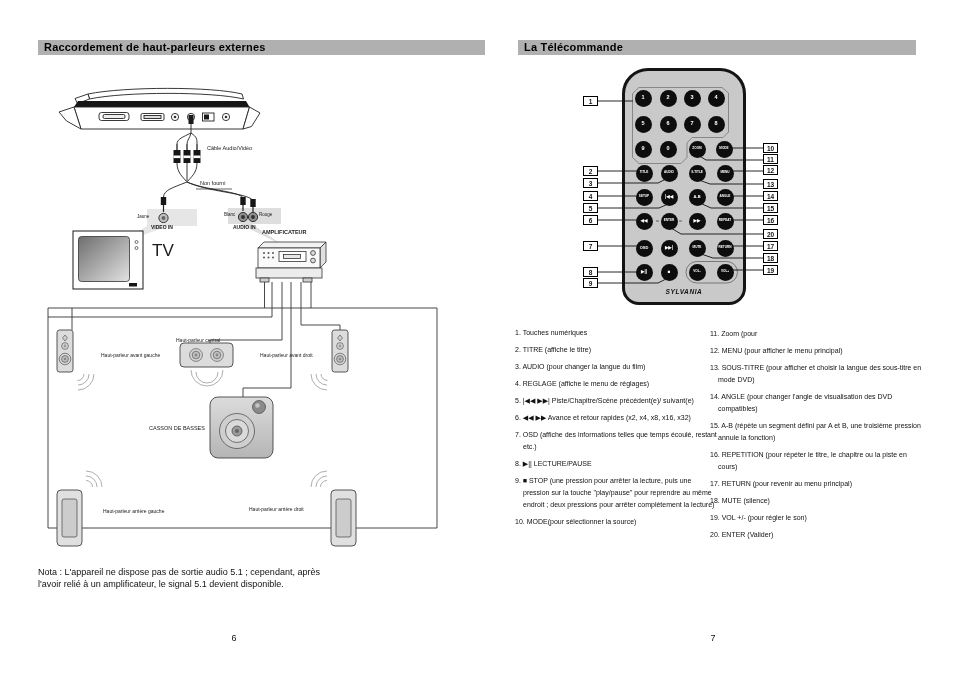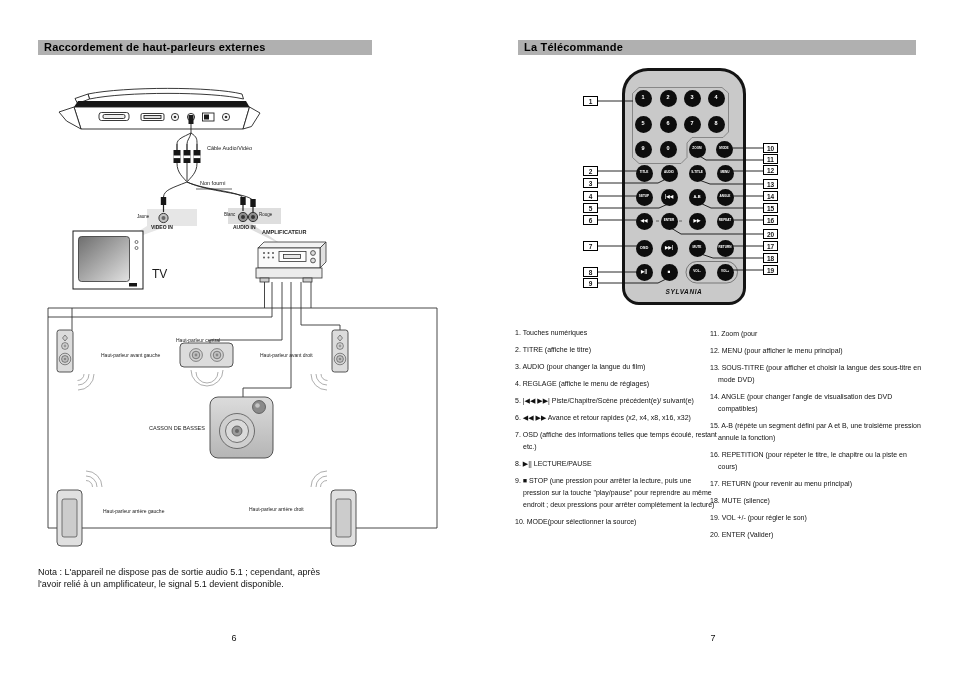--- a/index.html
+++ b/index.html
@@ -21,21 +21,21 @@
   .legend{font-size:7px;line-height:12px;z-index:8}
   .legend-item{margin-bottom:5px;padding-left:8px;text-indent:-8px}
   .brand{left:622px;top:288px;width:124px;text-align:center;font-size:6.5px;font-weight:bold;
          font-style:italic;letter-spacing:.6px;z-index:10}
   .pagenum{font-size:9px;width:12px;text-align:center;z-index:8}
   .note{left:38px;top:566px;width:410px;font-size:9px;line-height:1.35;white-space:pre-line;z-index:8}
 </style>
 </head>
 <body>
 
-<div class="abs header-bar" style="left:38px;top:40px;width:334px">Raccordement de haut-parleurs externes</div>
+<div class="abs header-bar" style="left:38px;top:40px;width:447px">Raccordement de haut-parleurs externes</div>
 <div class="abs header-bar" style="left:518px;top:40px;width:398px">La Télécommande</div>
 
 <div class="abs remote-body"></div>
 
 <svg class="abs art" width="954" height="688" viewBox="0 0 954 688">
   <defs>
     <linearGradient id="tvg" x1="0" y1="0" x2="1" y2="1">
       <stop offset="0" stop-color="#6e6e6e"></stop>
         <stop offset="1" stop-color="#e2e2e2"></stop>
     </linearGradient>
@@ -210,21 +210,21 @@
 </svg>
 
 <div class="abs dlabel" style="left:207px;top:144.5px;font-size:5.5px">Câble Audio/Vidéo</div>
 <div class="abs dlabel" style="left:200px;top:180px;font-size:5.5px">Non fourni</div>
 <div class="abs dlabel" style="left:137px;top:213.5px;font-size:4.5px">Jaune</div>
 <div class="abs dlabel" style="left:151px;top:224px;font-weight:600">VIDEO IN</div>
 <div class="abs dlabel" style="left:224px;top:212px;font-size:4.5px">Blanc</div>
 <div class="abs dlabel" style="left:259px;top:212px;font-size:4.5px">Rouge</div>
 <div class="abs dlabel" style="left:233px;top:223.5px;font-weight:600">AUDIO IN</div>
 <div class="abs dlabel" style="left:262px;top:229px;font-size:5.5px;font-weight:700">AMPLIFICATEUR</div>
-<div class="abs dlabel" style="left:152px;top:267px;font-size:12px">TV</div>
+<div class="abs dlabel" style="left:152px;top:241px;font-size:17px">TV</div>
 <div class="abs dlabel" style="left:101px;top:352px">Haut-parleur avant gauche</div>
 <div class="abs dlabel" style="left:176px;top:336.5px">Haut-parleur central</div>
 <div class="abs dlabel" style="left:260px;top:352px">Haut-parleur avant droit</div>
 <div class="abs dlabel" style="left:149px;top:425px;font-size:5.5px">CASSON DE BASSES</div>
 <div class="abs dlabel" style="left:103px;top:507.5px">Haut-parleur arrière gauche</div>
 <div class="abs dlabel" style="left:249px;top:505.5px">Haut-parleur arrière droit</div>
 
 <div class="abs note">Nota : L'appareil ne dispose pas de sortie audio 5.1 ; cependant, après
 l'avoir relié à un amplificateur, le signal 5.1 devient disponible.</div>
 <div class="abs pagenum" style="left:228px;top:633px">6</div>

